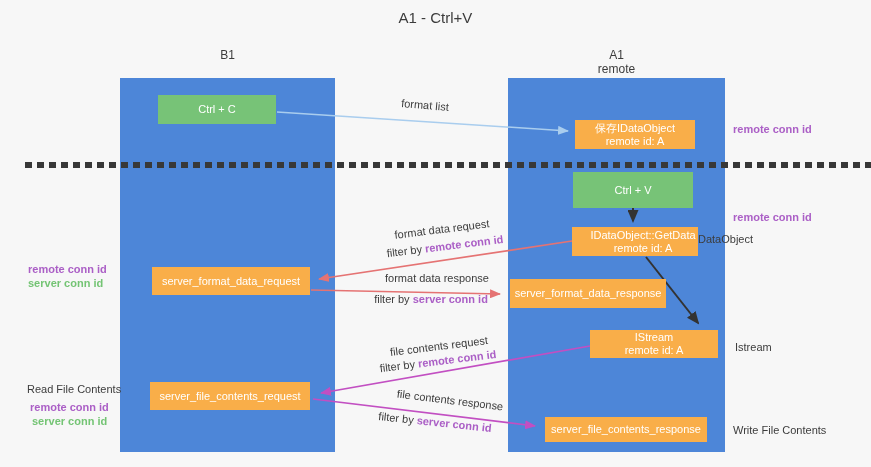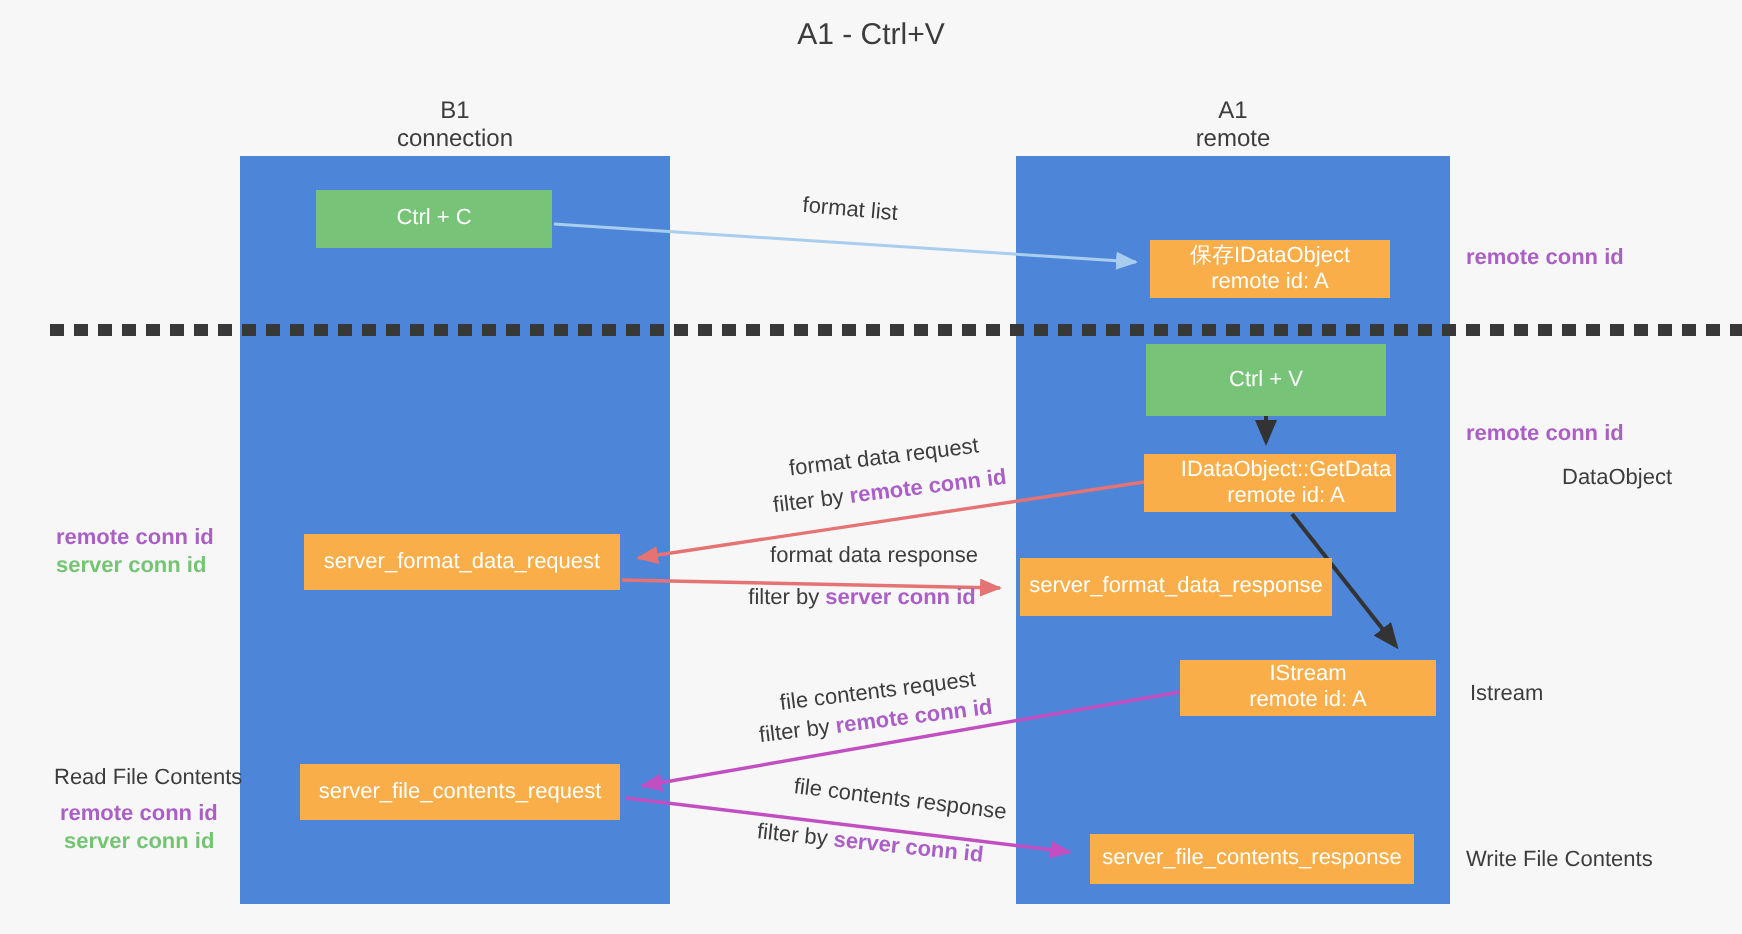--- a/index.html
+++ b/index.html
@@ -65,21 +65,20 @@
 <body>
 
 <div class="canvas">
 
   <div class="title">
     <div>A1 - Ctrl+V</div>
   </div>
 
   <div class="lane-header" style="left:120px; width:215px;">
     <div>B1</div>
-    <div>connection</div>
   </div>
   <div class="lane-header" style="left:508px; width:217px;">
     <div>A1</div>
     <div>remote</div>
   </div>
 
   <div class="lane" style="left:120px; width:215px;"></div>
   <div class="lane" style="left:508px; width:217px;"></div>
 
   <div class="dashed-line"></div>
@@ -164,21 +163,21 @@
     <span>filter by </span><span class="purple">remote conn id</span>
   </div>
 
   <div class="flow-label" style="left:388px; top:394px; width:124px; transform:rotate(7deg);">file contents response</div>
   <div class="flow-label" style="left:368px; top:416px; width:134px; transform:rotate(6deg);">
     <span>filter by </span><span class="purple">server conn id</span>
   </div>
 
   <div class="side-label purple" style="left:733px; top:123px;">remote conn id</div>
   <div class="side-label purple" style="left:733px; top:211px;">remote conn id</div>
-  <div class="side-label dark" style="left:759px; top:233px;padding-left:22px;">DataObject</div>
+  <div class="side-label dark" style="left:698px; top:233px;">DataObject</div>
   <div class="side-label dark" style="left:735px; top:341px;">Istream</div>
   <div class="side-label dark" style="left:733px; top:424px;">Write File Contents</div>
 
   <div class="side-label purple" style="left:28px; top:263px;">remote conn id</div>
   <div class="side-label green-txt" style="left:28px; top:277px;">server conn id</div>
   <div class="side-label dark" style="left:27px; top:383px;">Read File Contents</div>
   <div class="side-label purple" style="left:30px; top:401px;">remote conn id</div>
   <div class="side-label green-txt" style="left:32px; top:415px;">server conn id</div>
 
 </div>

